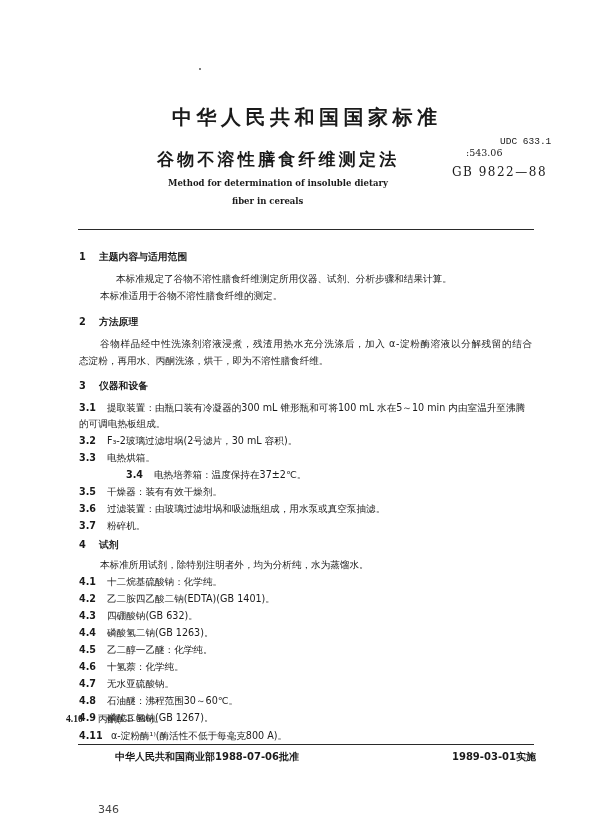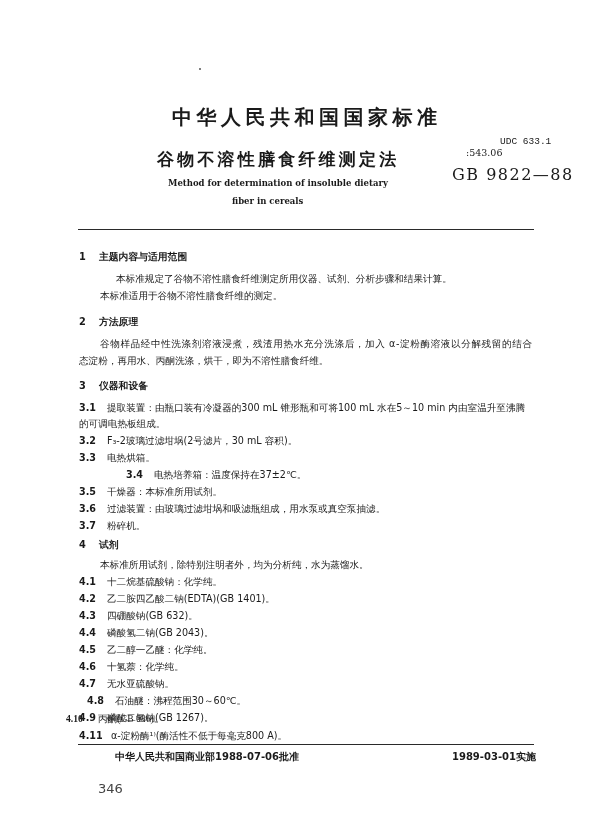--- a/index.html
+++ b/index.html
@@ -6,28 +6,28 @@
     body { width:600px; height:840px; position:relative; overflow:hidden; color:#1a1a1a;
       font-family:"DejaVu Sans", sans-serif; }
     .abs { position:absolute; white-space:nowrap; }
     .speck { position:absolute; width:2px; height:2px; background:#555; border-radius:1px; }
     .national { left:172px; top:104px; font-size:20px; font-weight:bold; letter-spacing:4.5px; }
     .title { left:157px; top:148px; font-size:17px; font-weight:bold; letter-spacing:3.2px; }
     .en1 { left:168px; top:178px; font-family:"DejaVu Serif", serif; font-size:8.5px; font-weight:bold; }
     .en2 { left:232px; top:196px; font-family:"DejaVu Serif", serif; font-size:8.5px; font-weight:bold; }
     .udc1 { left:452px; top:136px; font-family:Liberation Mono, monospace; font-size:9.5px;margin-left:48px; }
     .udc2 { left:466px; top:147px; font-family:"DejaVu Serif", serif; font-size:9.5px; }
-    .gbno { left:452px; top:165px; font-family:"DejaVu Serif", serif; font-size:16px; letter-spacing:1.5px; }
+    .gbno { left:452px; top:165px; font-family:"DejaVu Serif", serif; font-size:12px; letter-spacing:1.5px; }
     .rule { position:absolute; left:78px; width:456px; height:0; border-top:1.2px solid #2a2a2a; }
     .body-text { font-size:9.6px; line-height:13px; }
     .h { font-weight:bold; font-size:9.8px; }
     .num { display:inline-block; width:28px; font-weight:bold; }
     .num.wide { width:32px; }
     .footer { font-size:10px; font-weight:bold; }
-    .pageno { left:98px; top:781px; font-size:13px; color:#444; }
+    .pageno { left:98px; top:803px; font-size:11px; color:#444; }
   </style>
 </head>
 <body>
 
 <div class="speck" style="left:199px;top:68px;"></div>
 
 <div class="abs national">中华人民共和国国家标准</div>
 <div class="abs title">谷物不溶性膳食纤维测定法</div>
 <div class="abs en1">Method for determination of insoluble dietary</div>
 <div class="abs en2">fiber in cereals</div>
@@ -51,36 +51,36 @@
 <div class="abs body-text" style="left:79px;top:354px;">态淀粉，再用水、丙酮洗涤，烘干，即为不溶性膳食纤维。</div>
 
 <div class="abs h" style="left:79px;top:380px;">
   <span style="display:inline-block;width:20px;">3</span><span>仪器和设备</span>
 </div>
 <div class="abs body-text" style="left:79px;top:401px;"><span class="num">3.1</span><span>提取装置：由瓶口装有冷凝器的300 mL 锥形瓶和可将100 mL 水在5～10 min 内由室温升至沸腾</span></div>
 <div class="abs body-text" style="left:79px;top:417px;">的可调电热板组成。</div>
 <div class="abs body-text" style="left:79px;top:434px;"><span class="num">3.2</span><span>F₃-2玻璃过滤坩埚(2号滤片，30 mL 容积)。</span></div>
 <div class="abs body-text" style="left:79px;top:451px;"><span class="num">3.3</span><span>电热烘箱。</span></div>
 <div class="abs body-text" style="left:92px;top:468px;margin-left:34px;"><span class="num">3.4</span><span>电热培养箱：温度保持在37±2℃。</span></div>
-<div class="abs body-text" style="left:79px;top:485px;"><span class="num">3.5</span><span>干燥器：本标准所用试剂。</span></div>
+<div class="abs body-text" style="left:79px;top:485px;"><span class="num">3.5</span><span>干燥器：装有有效干燥剂。</span></div>
 <div class="abs body-text" style="left:79px;top:502px;"><span class="num">3.6</span><span>过滤装置：由玻璃过滤坩埚和吸滤瓶组成，用水泵或真空泵抽滤。</span></div>
 <div class="abs body-text" style="left:79px;top:519px;"><span class="num">3.7</span><span>粉碎机。</span></div>
 
 <div class="abs h" style="left:79px;top:539px;">
   <span style="display:inline-block;width:20px;">4</span><span>试剂</span>
 </div>
 <div class="abs body-text" style="left:100px;top:558px;">本标准所用试剂，除特别注明者外，均为分析纯，水为蒸馏水。</div>
 <div class="abs body-text" style="left:79px;top:575px;"><span class="num">4.1</span><span>十二烷基硫酸钠：化学纯。</span></div>
 <div class="abs body-text" style="left:79px;top:592px;"><span class="num">4.2</span><span>乙二胺四乙酸二钠(EDTA)(GB 1401)。</span></div>
 <div class="abs body-text" style="left:79px;top:609px;"><span class="num">4.3</span><span>四硼酸钠(GB 632)。</span></div>
-<div class="abs body-text" style="left:79px;top:626px;"><span class="num">4.4</span><span>磷酸氢二钠(GB 2043)。</span></div>
+<div class="abs body-text" style="left:79px;top:626px;"><span class="num">4.4</span><span>磷酸氢二钠(GB 1263)。</span></div>
 <div class="abs body-text" style="left:79px;top:643px;"><span class="num">4.5</span><span>乙二醇一乙醚：化学纯。</span></div>
 <div class="abs body-text" style="left:79px;top:660px;"><span class="num">4.6</span><span>十氢萘：化学纯。</span></div>
 <div class="abs body-text" style="left:79px;top:677px;"><span class="num">4.7</span><span>无水亚硫酸钠。</span></div>
-<div class="abs body-text" style="left:79px;top:694px;margin-left:8px;"><span class="num">4.8</span><span>石油醚：沸程范围30～60℃。</span></div>
+<div class="abs body-text" style="left:79px;top:694px;"><span class="num">4.8</span><span>石油醚：沸程范围30～60℃。</span></div>
 <div class="abs body-text" style="left:79px;top:711px;"><span class="num">4.9</span><span>磷酸二氢钠(GB 1267)。</span></div>
 
 <div class="abs body-text" style="left:66px;top:712px;font-family:Liberation Serif, serif;"><span class="num wide">4.10</span><span>丙酮(GB 686)。</span></div>
 <div class="abs body-text" style="left:79px;top:729px;"><span class="num wide">4.11</span><span>α-淀粉酶¹⁾(酶活性不低于每毫克800 A)。</span></div>
 
 <div class="rule" style="top:744px;border-top-width:1.4px;"></div>
 
 <div class="abs footer" style="left:79px;top:750px;margin-left:36px;">中华人民共和国商业部1988-07-06批准</div>
 <div class="abs footer" style="left:452px;top:750px;">1989-03-01实施</div>
 

